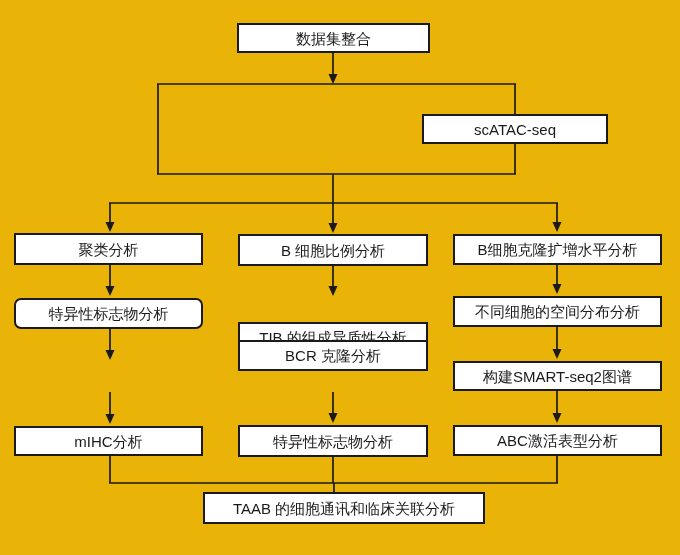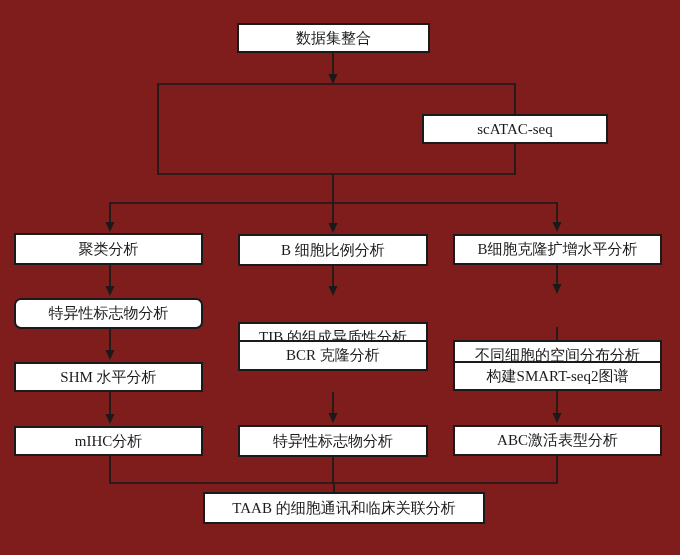--- a/index.html
+++ b/index.html
@@ -5,23 +5,22 @@
   html, body {
     margin: 0;
     padding: 0;
     background: #ffffff;
     font-family: "Liberation Sans", sans-serif;
   }
   .canvas {
     position: relative;
     width: 680px;
     height: 555px;
-    background: #7f1d1d;
+    background: #eab308;
     overflow: hidden;
-    font-family: Liberation Serif, serif;
   }
   .connectors {
     position: absolute;
     left: 0;
     top: 0;
     width: 680px;
     height: 555px;
     z-index: 1;
   }
   .node {
@@ -94,28 +93,27 @@
       <polygon points="329.5,506 338.5,506 334,516"></polygon>
     </g>
   </svg>
 
   <div class="node" style="left:237px; top:23px; width:193px; height:30px;">数据集整合</div>
 
   <div class="node" style="left:422px; top:114px; width:186px; height:30px;">scATAC-seq</div>
 
   <div class="node" style="left:14px; top:233px; width:189px; height:32px;">聚类分析</div>
   <div class="node" style="left:14px; top:298px; width:189px; height:31px;border-radius:7px;">特异性标志物分析</div>
-  <div class="node" style="left:14px; top:362px; width:189px; height:30px;">SHM 水平分析</div>
   <div class="node" style="left:238px; top:234px; width:190px; height:32px;">B 细胞比例分析</div>
 
   <div class="node" style="left:14px; top:426px; width:189px; height:30px;">mIHC分析</div>
   <div class="node" style="left:238px; top:306px; width:190px; height:31px;margin-top:16px;">TIB 的组成异质性分析</div>
   <div class="node" style="left:238px; top:340px; width:190px; height:31px;">BCR 克隆分析</div>
   <div class="node" style="left:238px; top:425px; width:190px; height:32px;">特异性标志物分析</div>
 
   <div class="node" style="left:453px; top:234px; width:209px; height:31px;">B细胞克隆扩增水平分析</div>
-  <div class="node" style="left:453px; top:296px; width:209px; height:31px;margin-top:44px;">不同细胞的空间分布分析</div>
+  <div class="node" style="left:453px; top:296px; width:209px; height:31px;">不同细胞的空间分布分析</div>
   <div class="node" style="left:453px; top:361px; width:209px; height:30px;">构建SMART-seq2图谱</div>
   <div class="node" style="left:453px; top:425px; width:209px; height:31px;">ABC激活表型分析</div>
 
   <div class="node" style="left:203px; top:492px; width:282px; height:32px;">TAAB 的细胞通讯和临床关联分析</div>
 
 </div>
 
 </body></html>

